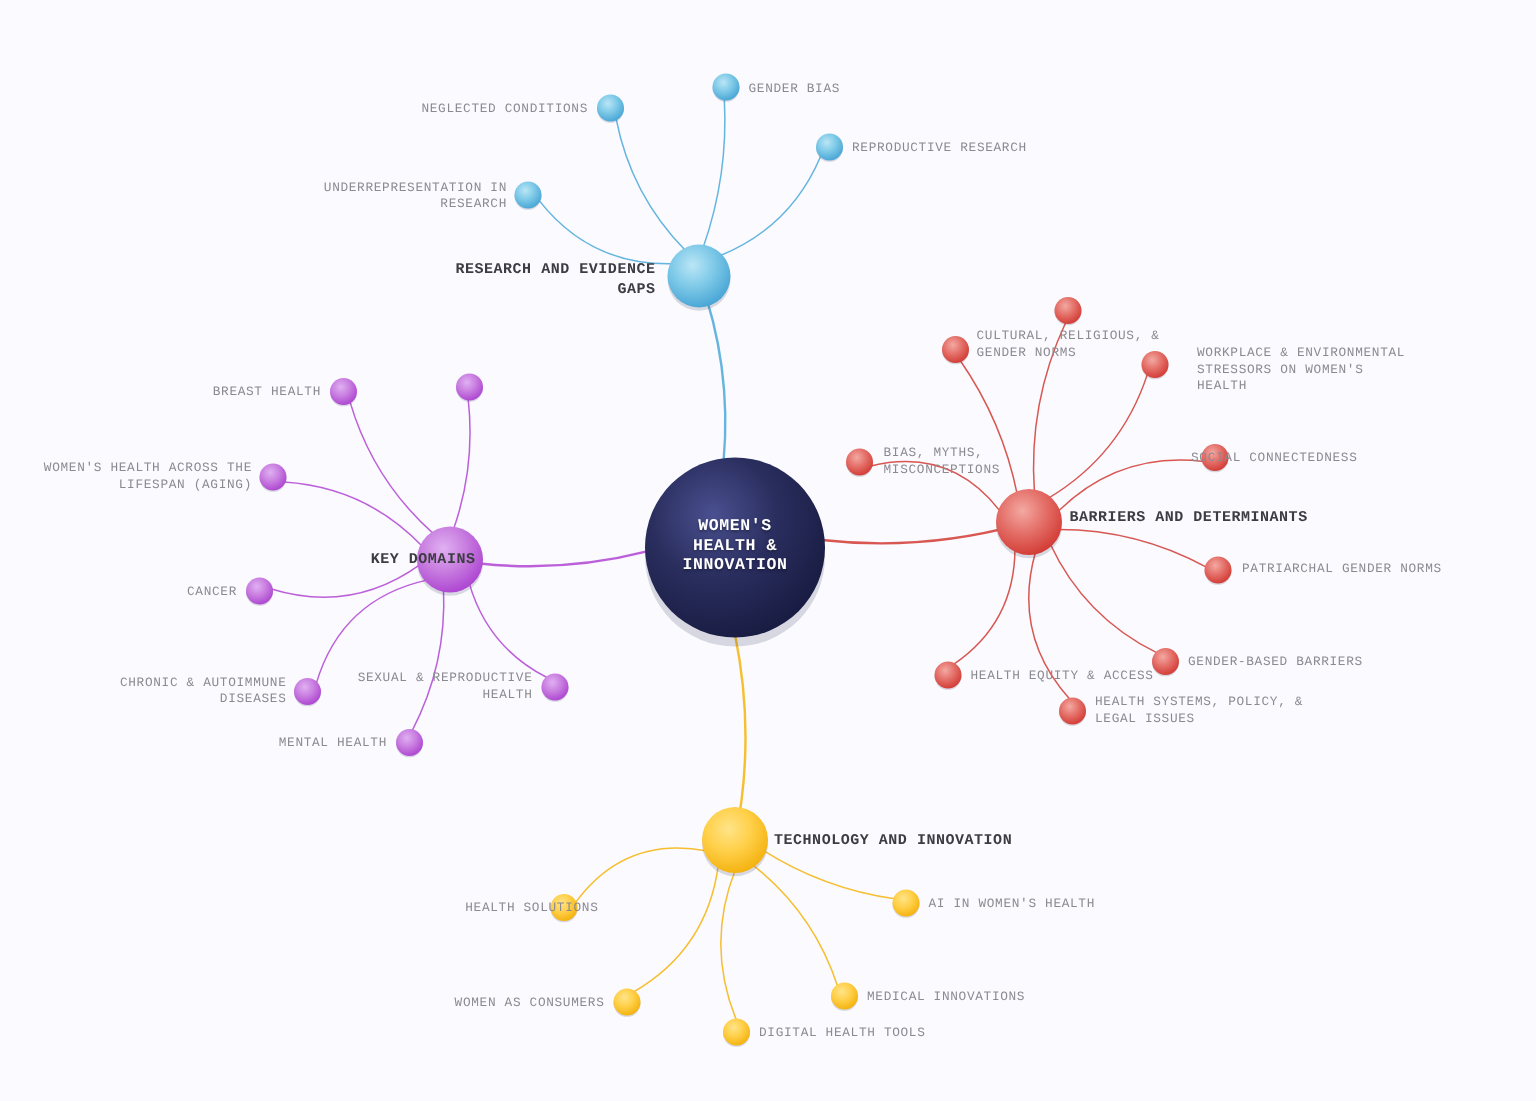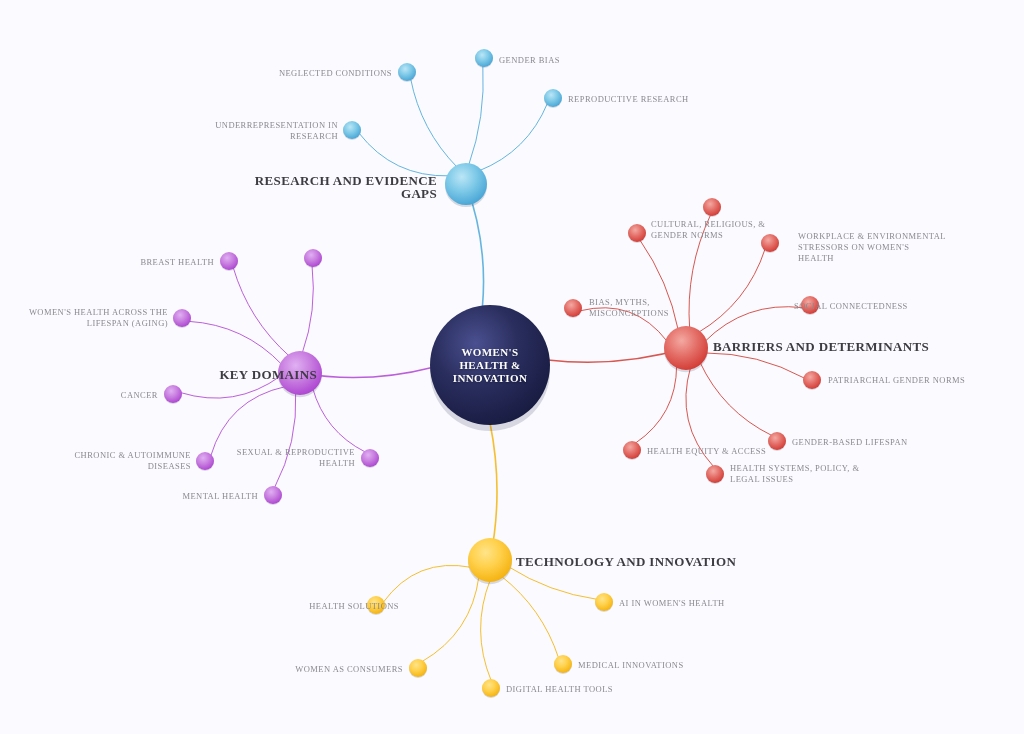--- a/index.html
+++ b/index.html
@@ -6,21 +6,21 @@
     margin: 0;
     padding: 0;
     background: #ffffff;
   }
   #canvas {
     position: relative;
     width: 1024px;
     height: 734px;
     background: #fafaff;
     overflow: hidden;
-    font-family: Liberation Serif, serif;
+    font-family: Liberation Mono, monospace;
   }
   #edges {
     position: absolute;
     left: 0; top: 0;
     width: 1024px;
     height: 734px;
   }
   .center-label {
     position: absolute;
     transform: translate(-50%, -50%);
@@ -29,21 +29,21 @@
     font-size: 11px;
     line-height: 13px;
     letter-spacing: 0.4px;
     text-align: center;
     white-space: pre-line;
     text-shadow: 0 1px 2px rgba(0,0,0,0.35);
     pointer-events: none;
   }
   .branch-label {
     position: absolute;
-    font-size: 13px;
+    font-size: 10px;
     font-weight: bold;
     color: #3c3c42;
     letter-spacing: 0.35px;
     line-height: 13px;
     white-space: pre-line;
   }
   .branch-label.right { transform: translate(0, -50%); }
   .branch-label.left  { transform: translate(-100%, -50%); text-align: right; }
   .leaf-label {
     position: absolute;
@@ -203,21 +203,21 @@
       <div class="branch-label left" style="left: 272px; top: 374px; margin-left: 45px;">KEY DOMAINS</div>
       <div class="leaf-label right" style="left: 651px; top: 230px;">CULTURAL, RELIGIOUS, &amp;
 GENDER NORMS</div>
       <div class="leaf-label right" style="left: 752px; top: 247px; margin-left: 46px;">WORKPLACE &amp; ENVIRONMENTAL
 STRESSORS ON WOMEN'S
 HEALTH</div>
       <div class="leaf-label right" style="left: 794px; top: 306px;">SOCIAL CONNECTEDNESS</div>
       <div class="leaf-label right" style="left: 589px; top: 308px;">BIAS, MYTHS,
 MISCONCEPTIONS</div>
       <div class="leaf-label right" style="left: 828px; top: 380px;">PATRIARCHAL GENDER NORMS</div>
-      <div class="leaf-label right" style="left: 792px; top: 442px;">GENDER-BASED LIFESPAN</div>
+      <div class="leaf-label right" style="left: 792px; top: 442px;">GENDER-BASED BARRIERS</div>
       <div class="leaf-label right" style="left: 647px; top: 451px;">HEALTH EQUITY &amp; ACCESS</div>
       <div class="leaf-label right" style="left: 730px; top: 474px;">HEALTH SYSTEMS, POLICY, &amp;
 LEGAL ISSUES</div>
       <div class="branch-label right" style="left: 713px; top: 346px;">BARRIERS AND DETERMINANTS</div>
       <div class="leaf-label right" style="left: 619px; top: 603px;">AI IN WOMEN'S HEALTH</div>
       <div class="leaf-label right" style="left: 578px; top: 665px;">MEDICAL INNOVATIONS</div>
       <div class="leaf-label right" style="left: 506px; top: 689px;">DIGITAL HEALTH TOOLS</div>
       <div class="leaf-label left" style="left: 403px; top: 669px;">WOMEN AS CONSUMERS</div>
       <div class="leaf-label left" style="left: 361px; top: 606px; margin-left: 38px;">HEALTH SOLUTIONS</div>
       <div class="branch-label right" style="left: 516px; top: 561px;">TECHNOLOGY AND INNOVATION</div>

